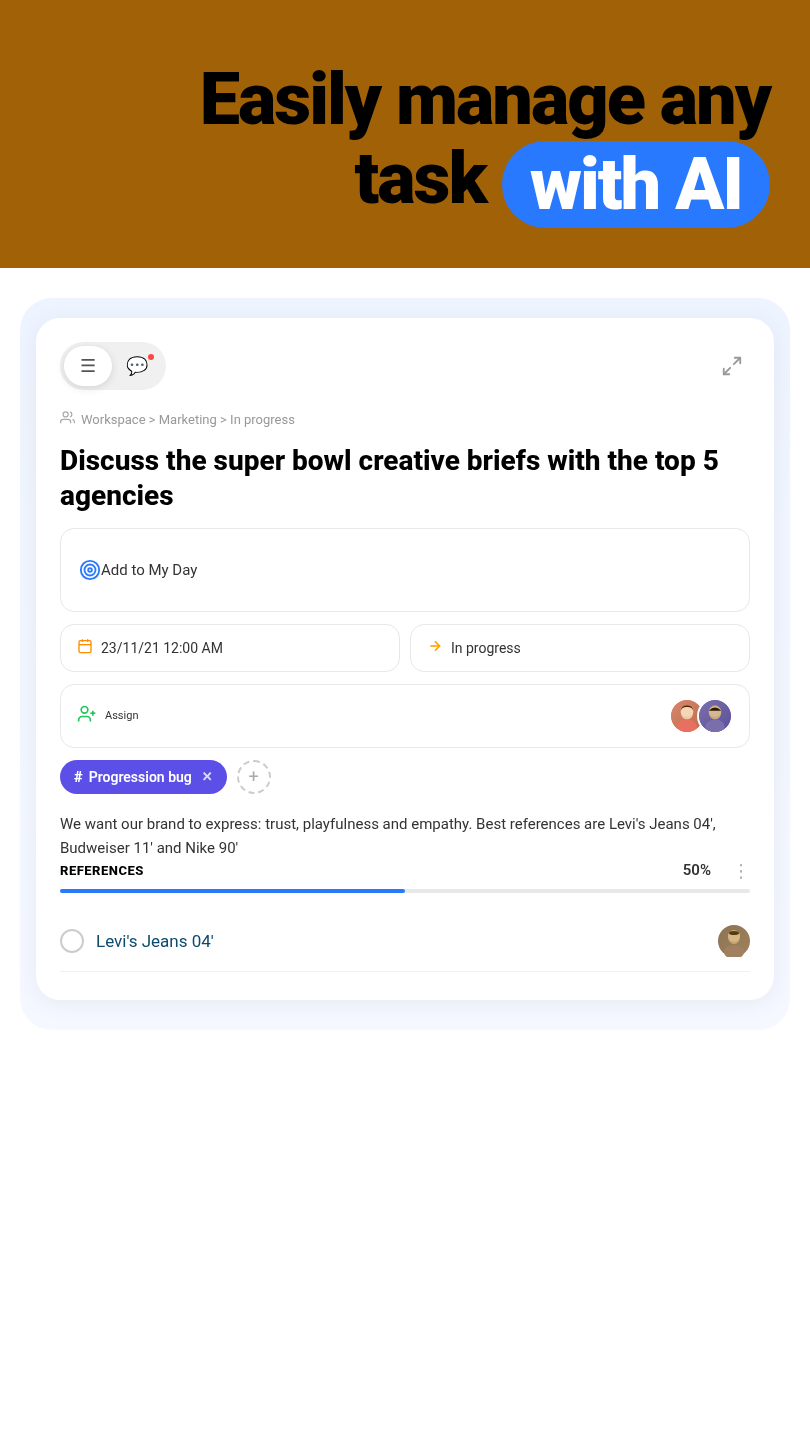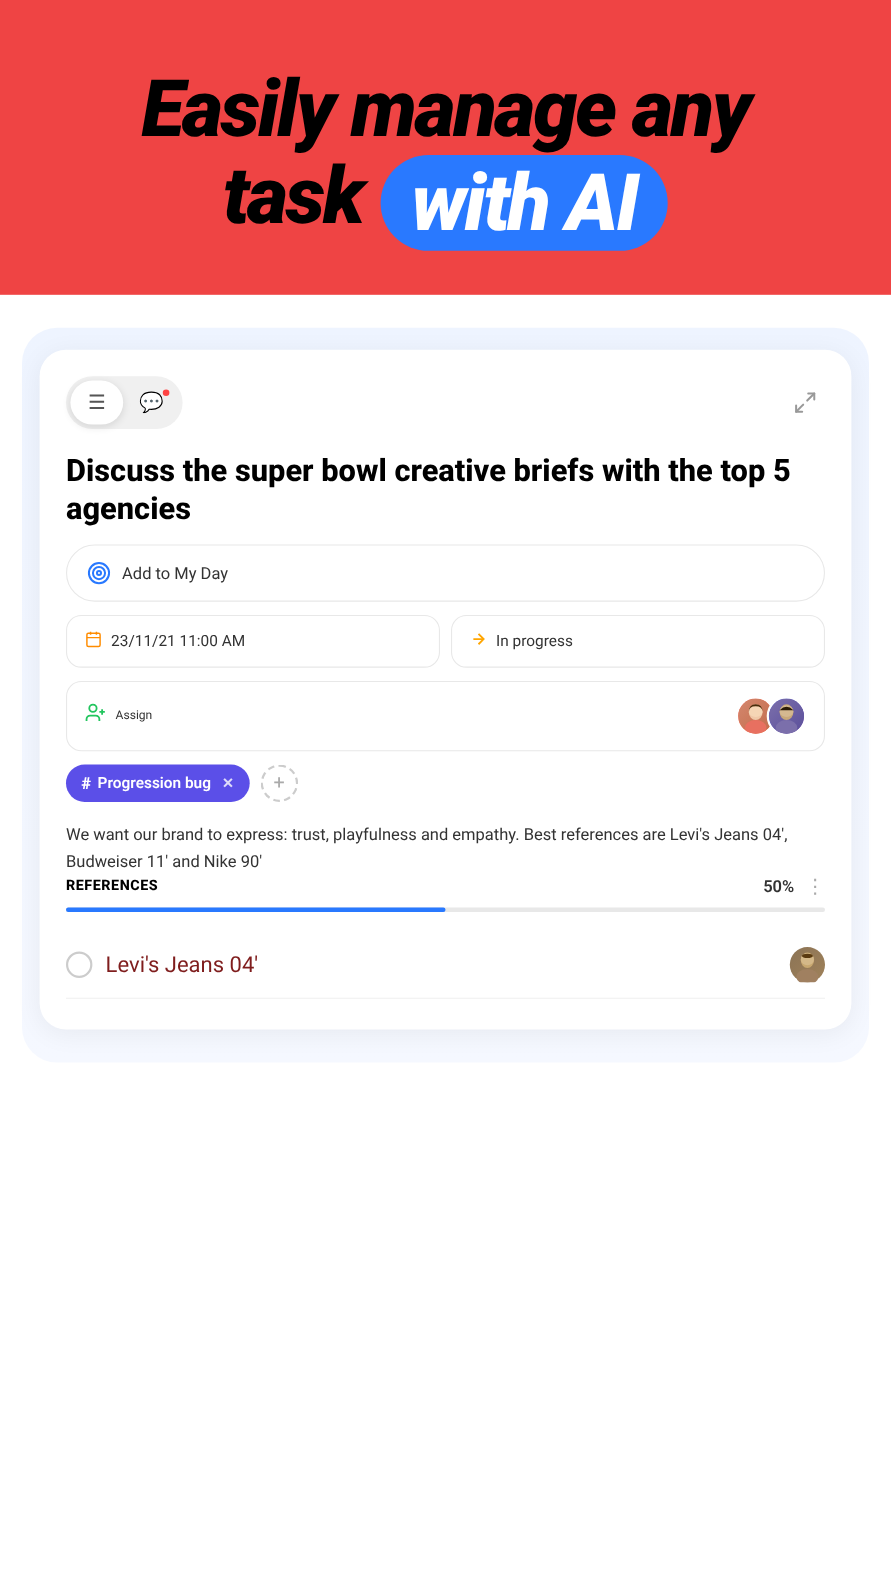--- a/index.html
+++ b/index.html
@@ -7,23 +7,22 @@
       width: 810px;
       min-height: 1440px;
       background: #ffffff;
       font-family: -apple-system, BlinkMacSystemFont, 'Segoe UI', Roboto, sans-serif;
       overflow-x: hidden;
     }
 
     
     .hero {
       padding: 60px 40px 40px 40px;
-      text-align: center;
-      background: #ef4444;
-      font-style: italic;
+      text-align: right;
+      background: #a16207;
     }
     .hero-title {
       font-size: 72px;
       font-weight: 900;
       line-height: 1.1;
       color: #000000;
       letter-spacing: -2px;
     }
     .hero-title .with-ai-pill {
       display: inline-flex;
@@ -125,25 +124,24 @@
       font-size: 28px;
       font-weight: 800;
       color: #000000;
       line-height: 1.25;
       margin-bottom: 15px;
     }
 
     
     .add-day-row {
       border: 1.5px solid #e8e8e8;
-      border-radius: 26px;
-      padding: 14px 18px;
-      display: flex;
-      align-items: center;
-      gap: 10px;
+      border-radius: 14px;
+      padding: 30px 18px;
+      display: flex;
+      align-items: center;
       margin-bottom: 12px;
       cursor: pointer;
     }
     .add-day-icon {
       width: 22px;
       height: 22px;
       color: #2979FF;
       font-size: 18px;
     }
     .add-day-label {
@@ -292,21 +290,21 @@
     .references-title {
       font-size: 13px;
       font-weight: 800;
       color: #000;
       letter-spacing: 0.5px;
       text-transform: uppercase;
     }
     .references-right {
       display: flex;
       align-items: center;
-      gap: 10px;
+      gap: 21px;
     }
     .references-percent {
       font-size: 15px;
       font-weight: 600;
       color: #333;
     }
     .references-dots {
       color: #aaa;
       font-size: 18px;
       cursor: pointer;
@@ -341,22 +339,22 @@
     }
     .circle-check {
       width: 24px;
       height: 24px;
       border: 2px solid #ccc;
       border-radius: 50%;
       flex-shrink: 0;
       cursor: pointer;
     }
     .list-item-label {
-      font-size: 20px;
-      color: #7f1d1d;
+      font-size: 17px;
+      color: #0c4a6e;
     }
     .list-item-avatar {
       width: 32px;
       height: 32px;
       border-radius: 50%;
       background: linear-gradient(135deg, #8B7355, #A0825A);
       display: flex;
       align-items: center;
       justify-content: center;
       font-size: 14px;
@@ -388,20 +386,31 @@
       <div class="toolbar-expand">
         <svg width="22" height="22" viewBox="0 0 24 24" fill="none" stroke="#999" stroke-width="2" stroke-linecap="round" stroke-linejoin="round">
           <polyline points="15 3 21 3 21 9"></polyline>
           <polyline points="9 21 3 21 3 15"></polyline>
           <line x1="21" y1="3" x2="14" y2="10"></line>
           <line x1="3" y1="21" x2="10" y2="14"></line>
         </svg>
       </div>
     </div>
 
+    <div class="breadcrumb">
+      <span class="bc-icon">
+        <svg width="15" height="15" viewBox="0 0 24 24" fill="none" stroke="#aaa" stroke-width="2">
+          <path d="M17 21v-2a4 4 0 0 0-4-4H5a4 4 0 0 0-4 4v2"></path>
+          <circle cx="9" cy="7" r="4"></circle>
+          <path d="M23 21v-2a4 4 0 0 0-3-3.87"></path>
+          <path d="M16 3.13a4 4 0 0 1 0 7.75"></path>
+        </svg>
+      </span>
+      <span>Workspace &gt; Marketing &gt; In progress</span>
+    </div>
 
     <div class="task-title">Discuss the super bowl creative briefs with the top 5 agencies</div>
 
     <div class="add-day-row">
       <div class="add-day-icon">
         <svg width="22" height="22" viewBox="0 0 24 24" fill="none" stroke="#2979FF" stroke-width="2">
           <circle cx="12" cy="12" r="10"></circle>
           <circle cx="12" cy="12" r="6"></circle>
           <circle cx="12" cy="12" r="2"></circle>
         </svg>
@@ -412,21 +421,21 @@
     <div class="meta-row">
       <div class="meta-pill">
         <span class="meta-icon orange">
           <svg width="16" height="16" viewBox="0 0 24 24" fill="none" stroke="#FF8C00" stroke-width="2">
             <rect x="3" y="4" width="18" height="18" rx="2" ry="2"></rect>
             <line x1="16" y1="2" x2="16" y2="6"></line>
             <line x1="8" y1="2" x2="8" y2="6"></line>
             <line x1="3" y1="10" x2="21" y2="10"></line>
           </svg>
         </span>
-        <span class="meta-text">23/11/21 11:00 AM</span>
+        <span class="meta-text">23/11/21 12:00 AM</span>
       </div>
       <div class="meta-pill">
         <span class="meta-icon yellow">
           <svg width="16" height="16" viewBox="0 0 24 24" fill="none" stroke="#FFA500" stroke-width="2.5">
             <line x1="5" y1="12" x2="19" y2="12"></line>
             <polyline points="12 5 19 12 12 19"></polyline>
           </svg>
         </span>
         <span class="meta-text">In progress</span>
       </div>

